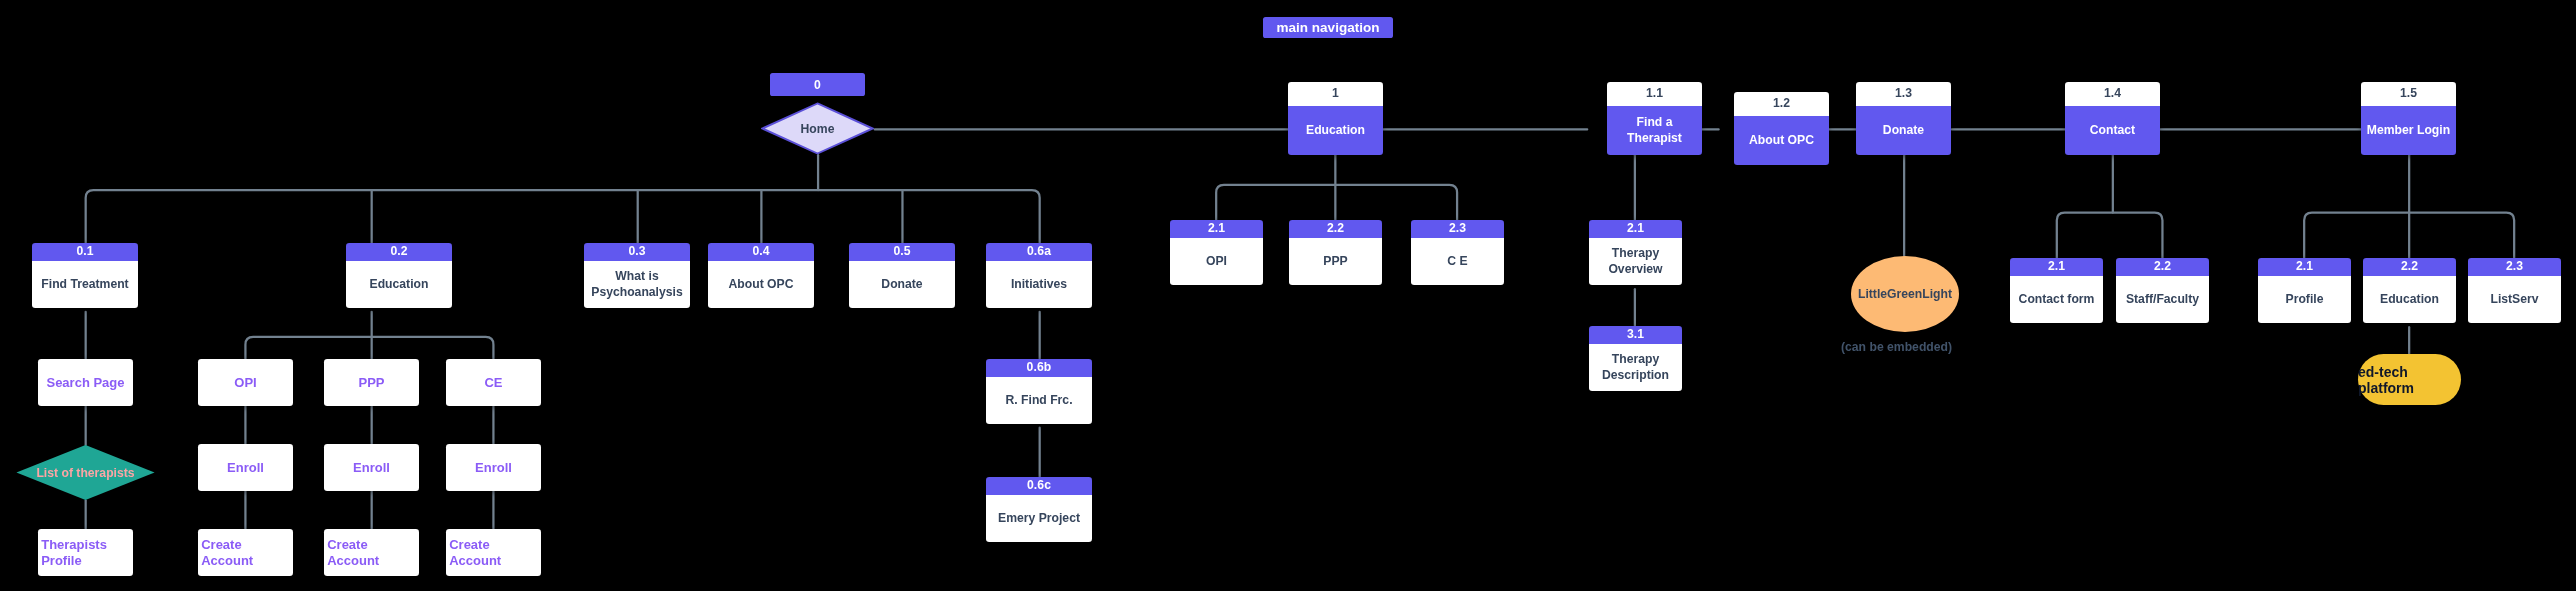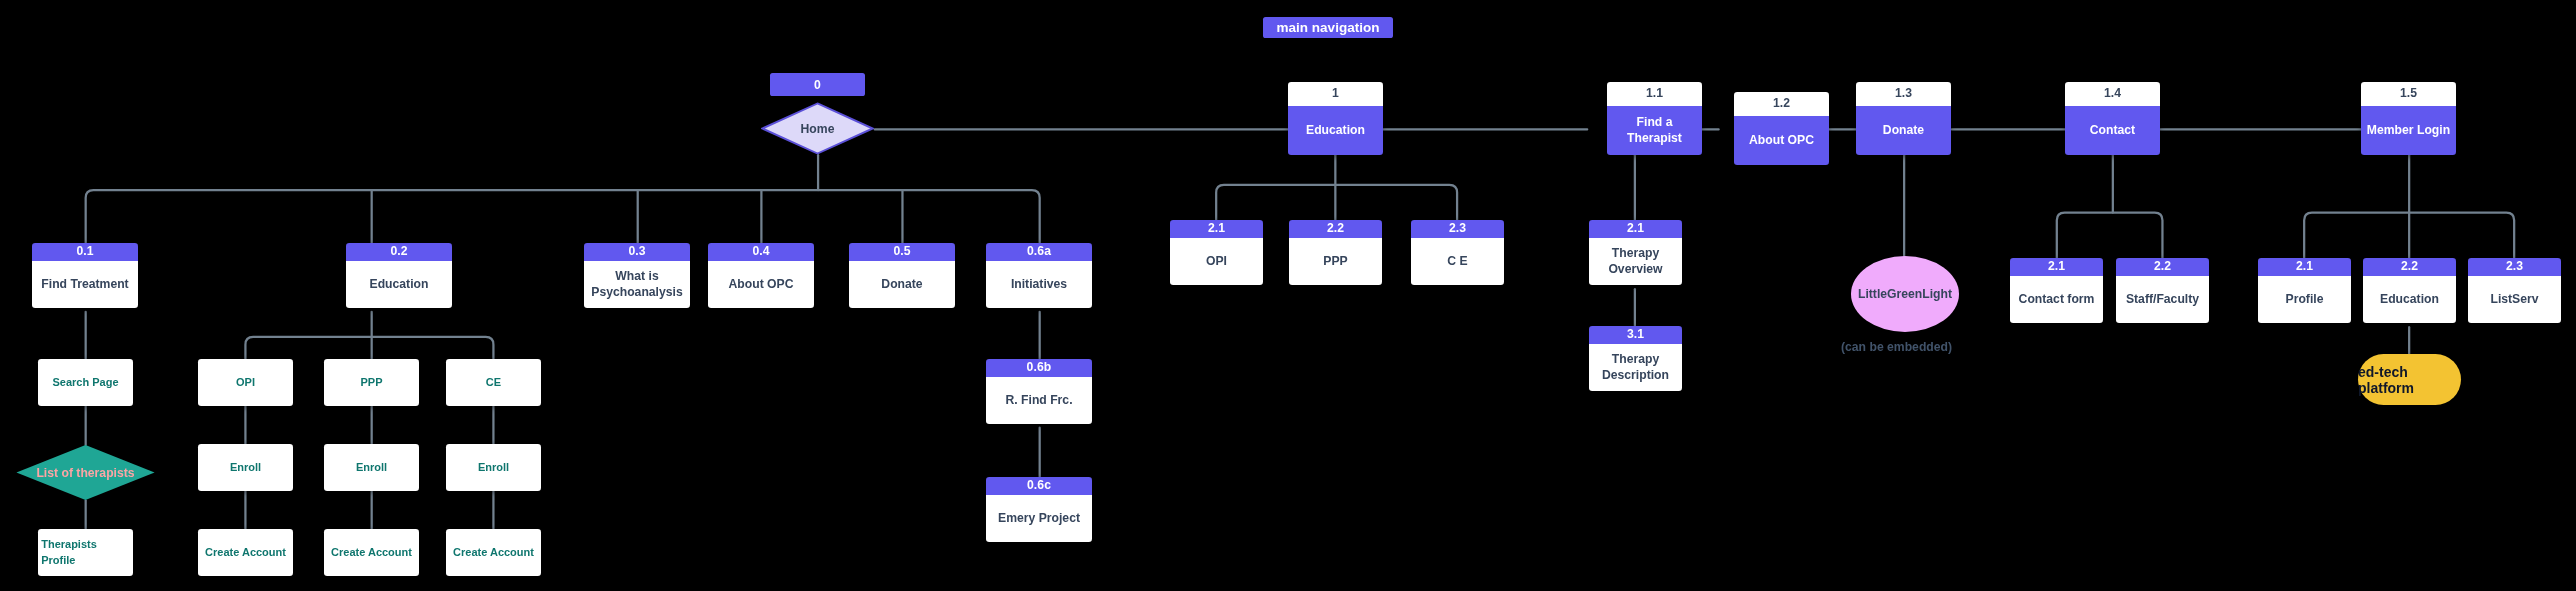--- a/index.html
+++ b/index.html
@@ -19,37 +19,37 @@
   .tA .hdr{height:24px;background:#ffffff;color:#36455c;}
   .tA .bod{height:49px;background:#6158ef;color:#ffffff;font-weight:bold;font-size:12.2px;}
 
   
   .tB .hdr{height:18px;background:#6158ef;color:#ffffff;}
   .tB .bod{height:47px;background:#ffffff;color:#36455c;font-weight:bold;font-size:12.2px;}
   .wL{width:106px;}  
   .wR{width:93px;}  
 
   
-  .plain{width:95px;height:47px;background:#ffffff;color:#0f766e;font-weight:bold;font-size:11px;
+  .plain{width:95px;height:47px;background:#ffffff;color:#8b5cf6;font-weight:bold;font-size:13px;
          display:flex;align-items:center;justify-content:center;line-height:15.5px;padding:0 3.2px;box-sizing:border-box;
          border-radius:3.2px;box-shadow:0 1.3px 5.2px rgba(0,0,0,.45);}
 
   .bar{height:23px;background:#6158ef;color:#fff;font-weight:bold;font-size:12.2px;
        display:flex;align-items:center;justify-content:center;border-radius:2.6px;}
 
   .badge{height:21px;background:#6158ef;color:#fff;font-weight:bold;font-size:13.5px;
          display:flex;align-items:center;justify-content:center;border-radius:2.6px;}
 
   .diamond{position:absolute;}
   .diamond .lbl{position:absolute;inset:0;display:flex;align-items:center;justify-content:center;
                 font-weight:bold;font-size:12.2px;}
   .diamond.home .lbl{color:#36455c;}
   .diamond.teal .lbl{color:#fca5a5;}
 
-  .ellipse{position:absolute;background:#f0abfc;border-radius:50%;color:#36455c;font-weight:bold;font-size:12.2px;
+  .ellipse{position:absolute;background:#fdba74;border-radius:50%;color:#36455c;font-weight:bold;font-size:12.2px;
            display:flex;align-items:center;justify-content:center;box-shadow:0 1.3px 5.2px rgba(0,0,0,.45);}
   .pill{position:absolute;background:#f3c332;border-radius:28px;color:#0f172a;font-weight:bold;font-size:14px;
         display:flex;align-items:center;justify-content:center;box-shadow:0 1.3px 5.2px rgba(0,0,0,.45);}
   .caption{position:absolute;color:#41536a;font-weight:bold;font-size:12.2px;}
 </style>
 </head>
 <body>
 
 <div id="canvas">
 

